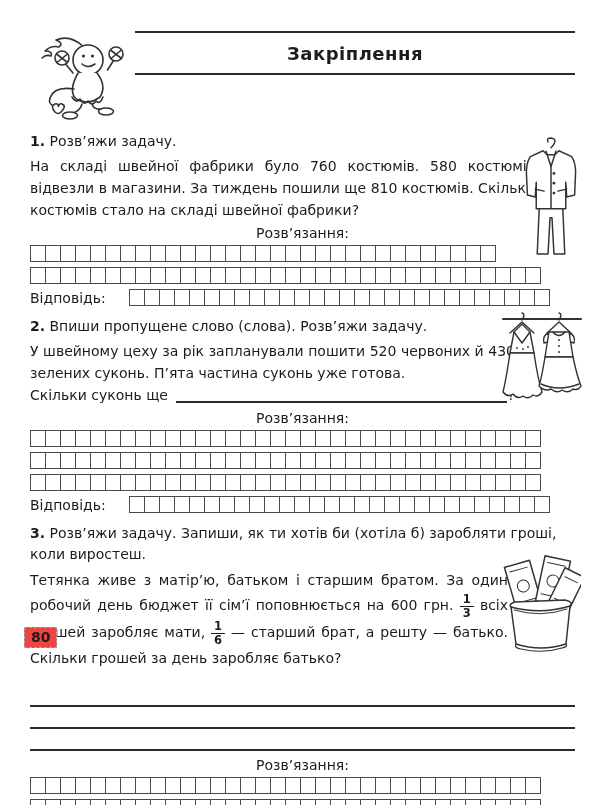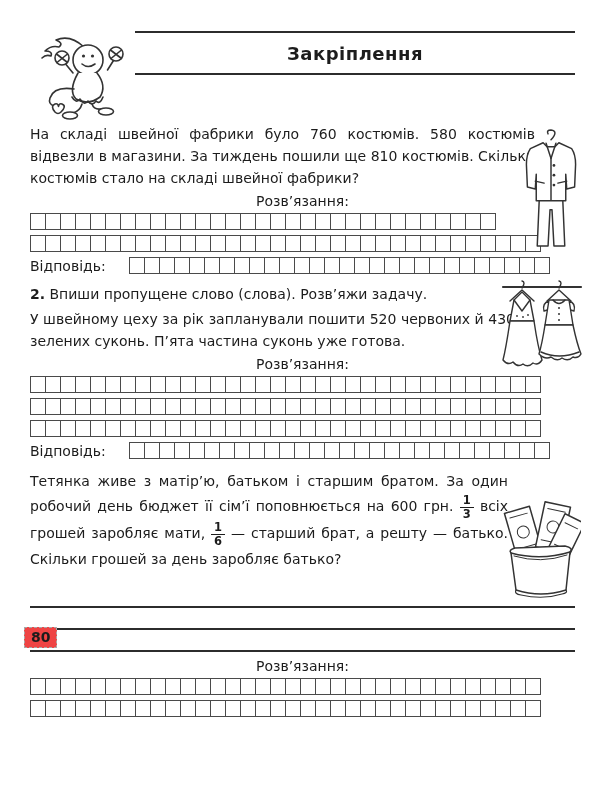--- a/index.html
+++ b/index.html
@@ -94,20 +94,22 @@
           <path d="M29 30 L29 73" fill="none"></path>
           <circle cx="32" cy="37" r="1.4" fill="#333" stroke="none"></circle>
           <circle cx="32" cy="47" r="1.4" fill="#333" stroke="none"></circle>
           <circle cx="32" cy="57" r="1.4" fill="#333" stroke="none"></circle>
           <path d="M13 53 l9 2 M45 53 l-9 2" fill="none"></path>
           <path d="M17 73 L15 119 L26 119 L28 82 L30 82 L32 119 L43 119 L41 73 Z"></path>
         </g>
       </svg>
       </span>
     </div>
+    <p class="t-head"><span class="t-num">1.</span>
+      <span>Розв’яжи задачу.</span></p>
     <p class="t-body w505">На складі швейної фабрики було 760 костюмів. 580 костюмів відвезли в магазини. За тиждень пошили ще 810 костюмів. Скільки костюмів стало на складі швейної фабрики?</p>
     <div class="sol-label">Розв’язання:</div>
     <div class="grid-row" style="width:497px">
         <i class="cell"></i>
         <i class="cell"></i>
         <i class="cell"></i>
         <i class="cell"></i>
         <i class="cell"></i>
         <i class="cell"></i>
         <i class="cell"></i>
@@ -230,20 +232,25 @@
           <circle cx="58" cy="40" r="1" fill="#333" stroke="none"></circle>
           <path d="M44 45 Q41 64 38 74 Q44 80 50 77 Q56 82 61 78 Q67 82 72 77 Q77 79 80 74 Q76 64 72 45 Z"></path>
           <path d="M40 72 Q58 80 78 72" fill="none"></path>
         </g>
       </svg>
       </span>
     </div>
     <p class="t-head"><span class="t-num">2.</span>
       <span>Впиши пропущене слово (слова). Розв’яжи задачу.</span></p>
     <p class="t-body w485">У швейному цеху за рік запланували пошити 520 червоних й 430 зелених суконь. П’ята частина суконь уже готова.</p>
+    <div class="blank-line">
+      <span>Скільки суконь ще</span>
+      <span class="blank"></span>
+      <span>?</span>
+    </div>
     <div class="sol-label">Розв’язання:</div>
     <div class="grid-row">
         <i class="cell"></i>
         <i class="cell"></i>
         <i class="cell"></i>
         <i class="cell"></i>
         <i class="cell"></i>
         <i class="cell"></i>
         <i class="cell"></i>
         <i class="cell"></i>
@@ -401,20 +408,22 @@
             <path d="M58 24 h14 M58 48 h14" stroke-width="1"></path>
           </g>
           <path d="M10 52 Q7 49 14 47 L64 45 Q73 47 69 51 L65 89 Q40 97 15 89 Z"></path>
           <path d="M10 52 Q40 60 69 51" fill="none"></path>
           <path d="M13 55 Q40 63 66 54" fill="none" stroke-width="1"></path>
           <path d="M15 89 Q13 93 20 94 Q42 99 61 93 Q67 92 65 89" fill="none" stroke-width="1.2"></path>
         </g>
       </svg>
       </span>
     </div>
+    <p class="t-head"><span class="t-num">3.</span>
+      <span>Розв’яжи задачу. Запиши, як ти хотів би (хотіла б) заробляти гроші, коли виростеш.</span></p>
     <p class="t-body w478">
       <span>Тетянка живе з матір’ю, батьком і старшим братом. За один робочий день бюджет її сім’ї поповнюється на 600 грн.</span>
       <span class="frac"><span class="fr-num">1</span><span class="fr-den">3</span></span>
       <span>всіх грошей заробляє мати,</span>
       <span class="frac"><span class="fr-num">1</span><span class="fr-den">6</span></span>
       <span>— старший брат, а решту — батько. Скільки грошей за день заробляє батько?</span>
     </p>
     <div class="write-lines">
       <div class="write-line"></div>
       <div class="write-line"></div>

